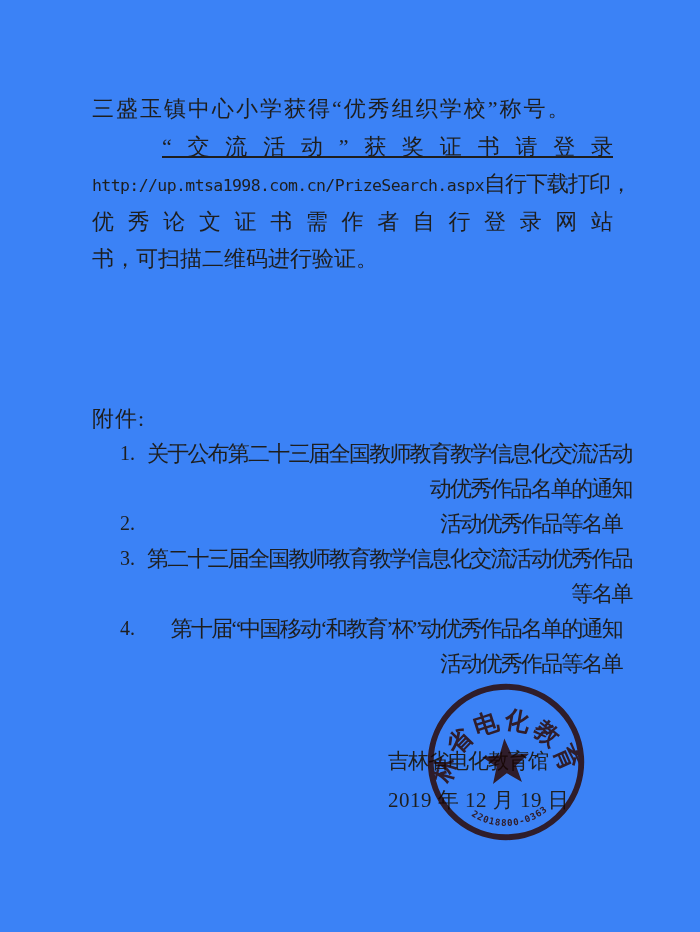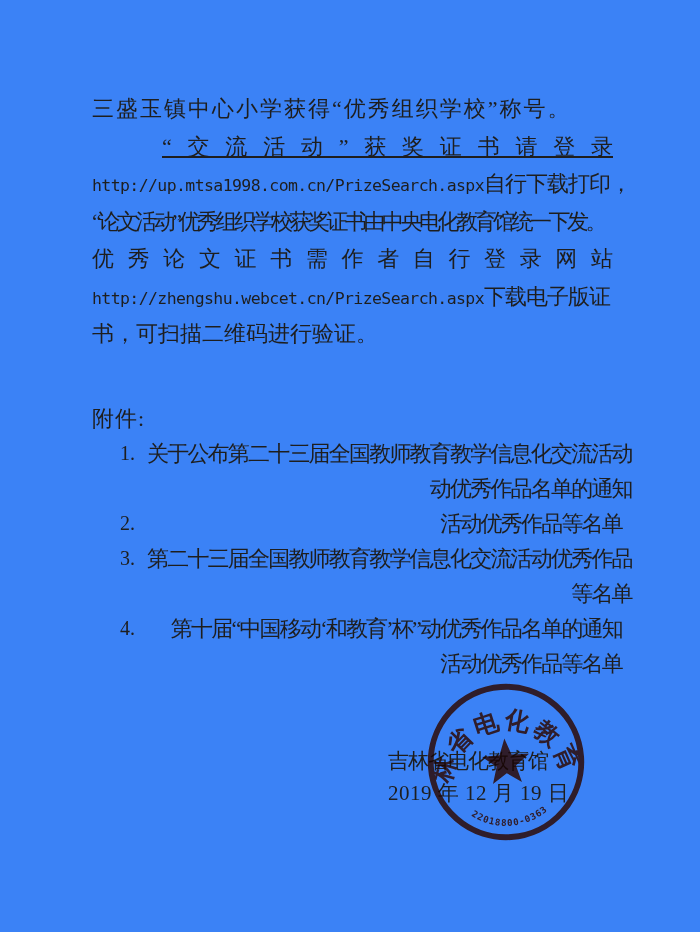--- a/index.html
+++ b/index.html
@@ -37,44 +37,42 @@
   
   .attachments { position:absolute; left:92px; top:401px; width:530px; font-size:22px; }
   .att-label { height:35px; line-height:35px; letter-spacing:1px; }
   .att-item { display:flex; padding-left:28px; }
   .att-num { flex:none; width:27px; font-size:20px; line-height:35px; }
   .att-lines { flex:1;text-align:right; }
   .att-line { height:35px; line-height:35px; letter-spacing:-1.8px; white-space:nowrap; }
   
   .signature { position:absolute; left:388px; top:745px; }
   .sig-org  { font-size:21px; line-height:32px; letter-spacing:-1px; }
-  .sig-date { font-size:21px; line-height:32px; letter-spacing:0.5px; }
+  .sig-date { font-size:21px; line-height:32px; margin-top:7px; letter-spacing:0.5px; }
   
   .seal {
     position:absolute; left:420px; top:676px;
     width:172px; height:172px;
     mix-blend-mode:multiply;
     opacity:0.93;
     transform:rotate(-4deg);
     pointer-events:none;
   }
   .seal svg { width:100%; height:100%; }
 </style>
 </head>
 <body>
 
 <div class="page">
 
   <div class="content">
     <div class="bline l0">三盛玉镇中心小学获得“优秀组织学校”称号。</div>
     <div class="bline l1">“交流活动”获奖证书请登录</div>
     <div class="bline l2"><span class="url">http://up.mtsa1998.com.cn/PrizeSearch.aspx</span><span class="tail">自行下载打印，</span></div>
-    <div class="bline l3">“论文活动”优秀组织学校获奖证书由中央电化教育馆统一下发。</div>
     <div class="bline l4">优秀论文证书需作者自行登录网站</div>
-    <div class="bline l5"><span class="url">http://zhengshu.webcet.cn/PrizeSearch.aspx</span><span class="tail">下载电子版证</span></div>
     <div class="bline l6">书，可扫描二维码进行验证。</div>
   </div>
 
   <div class="attachments">
     <div class="att-label">附件:</div>
 
     <div class="att-item">
       <span class="att-num">1.</span>
       <div class="att-lines">
         <div class="att-line">关于公布第二十三届全国教师教育教学信息化交流活动</div>

